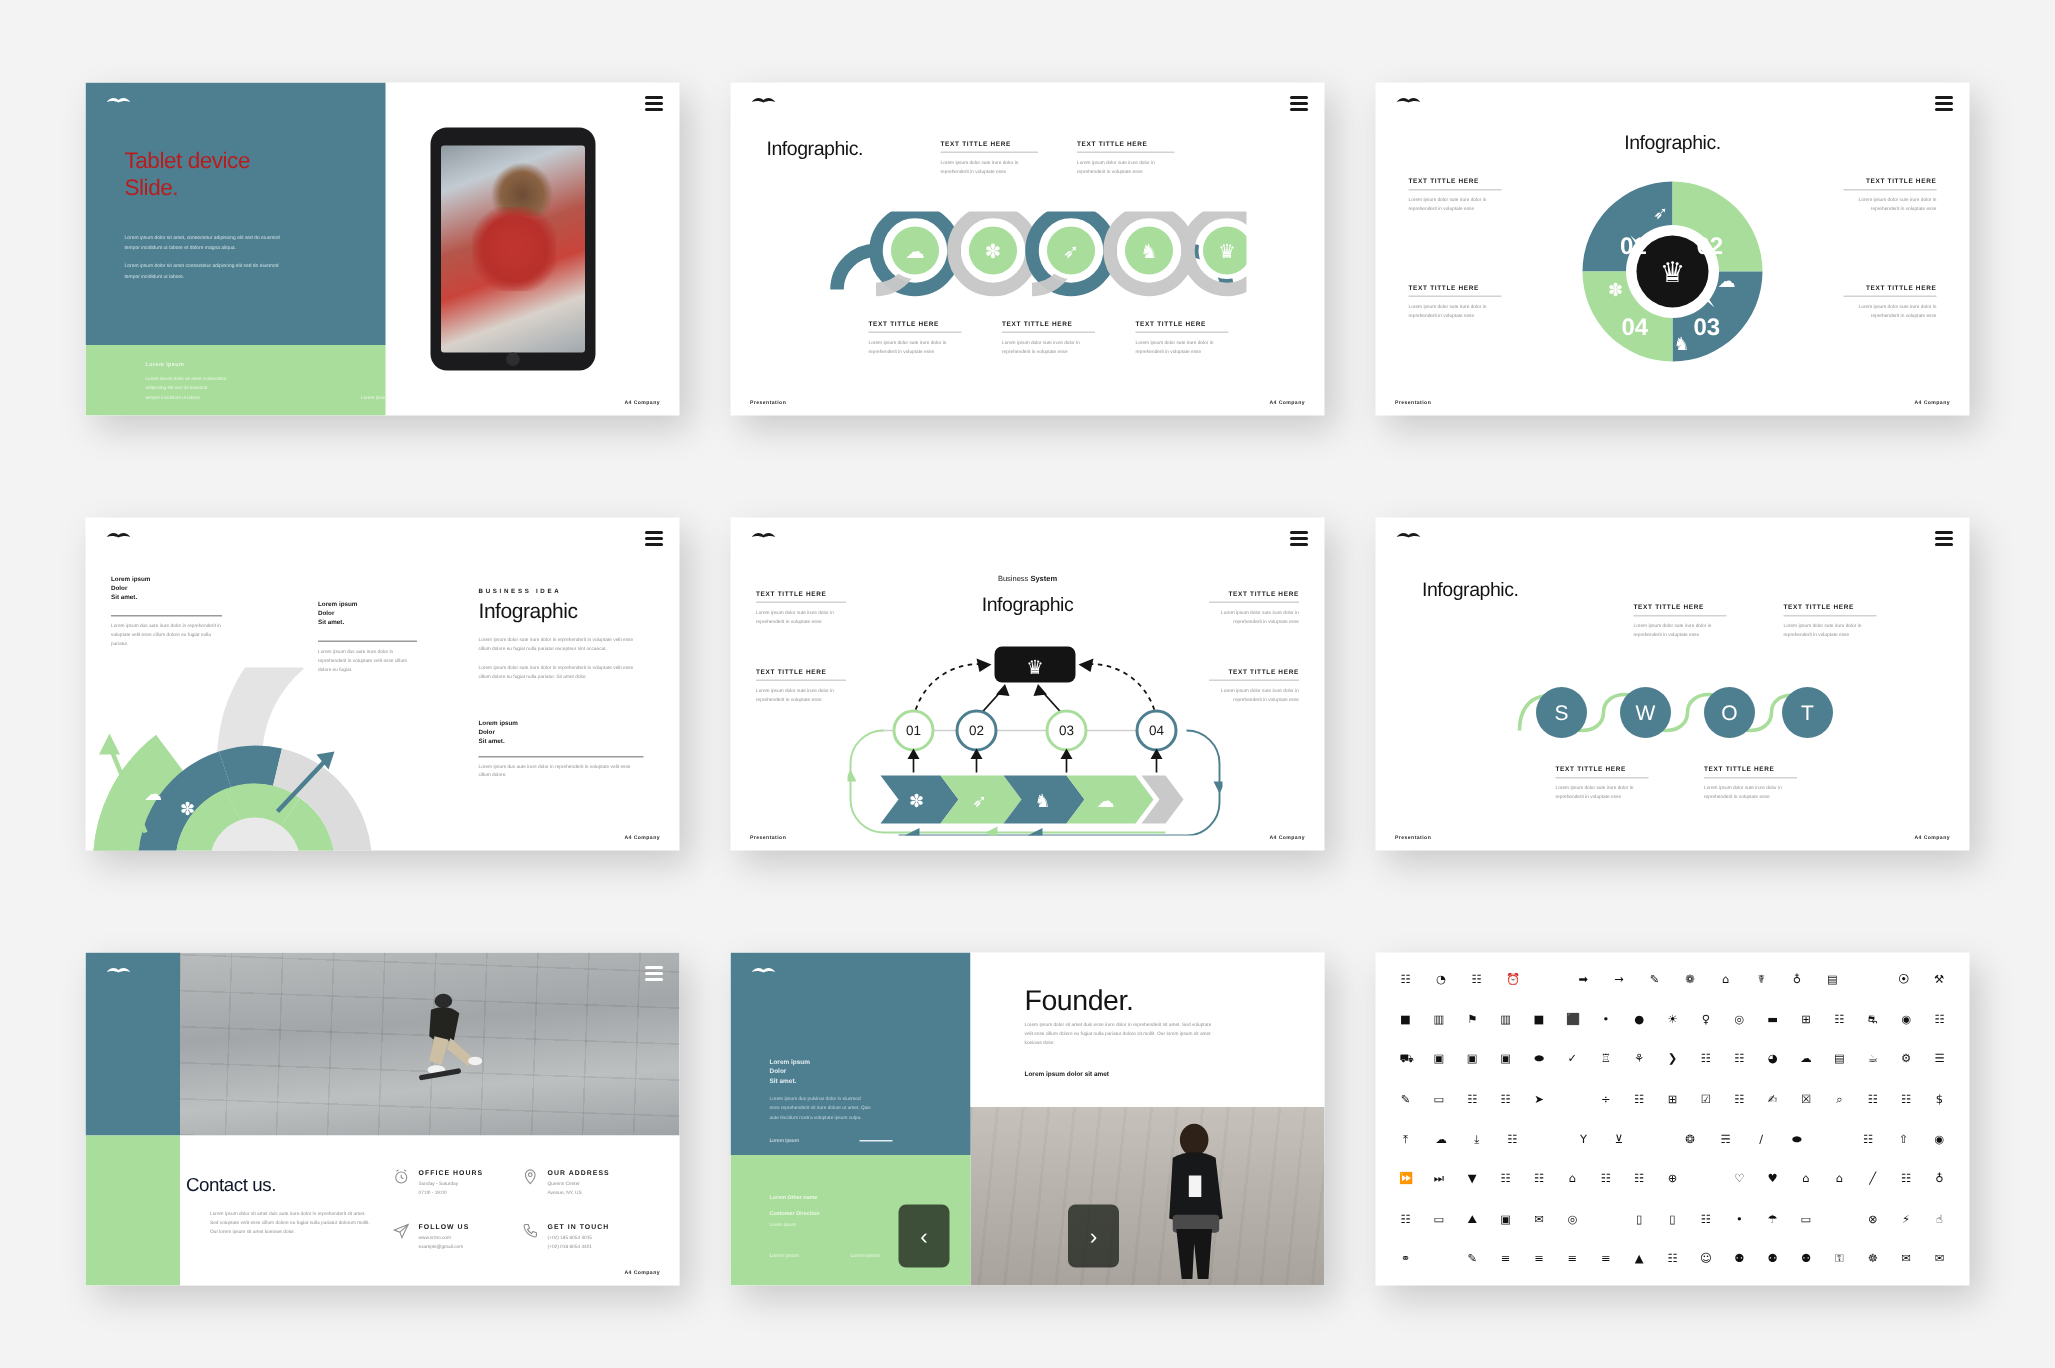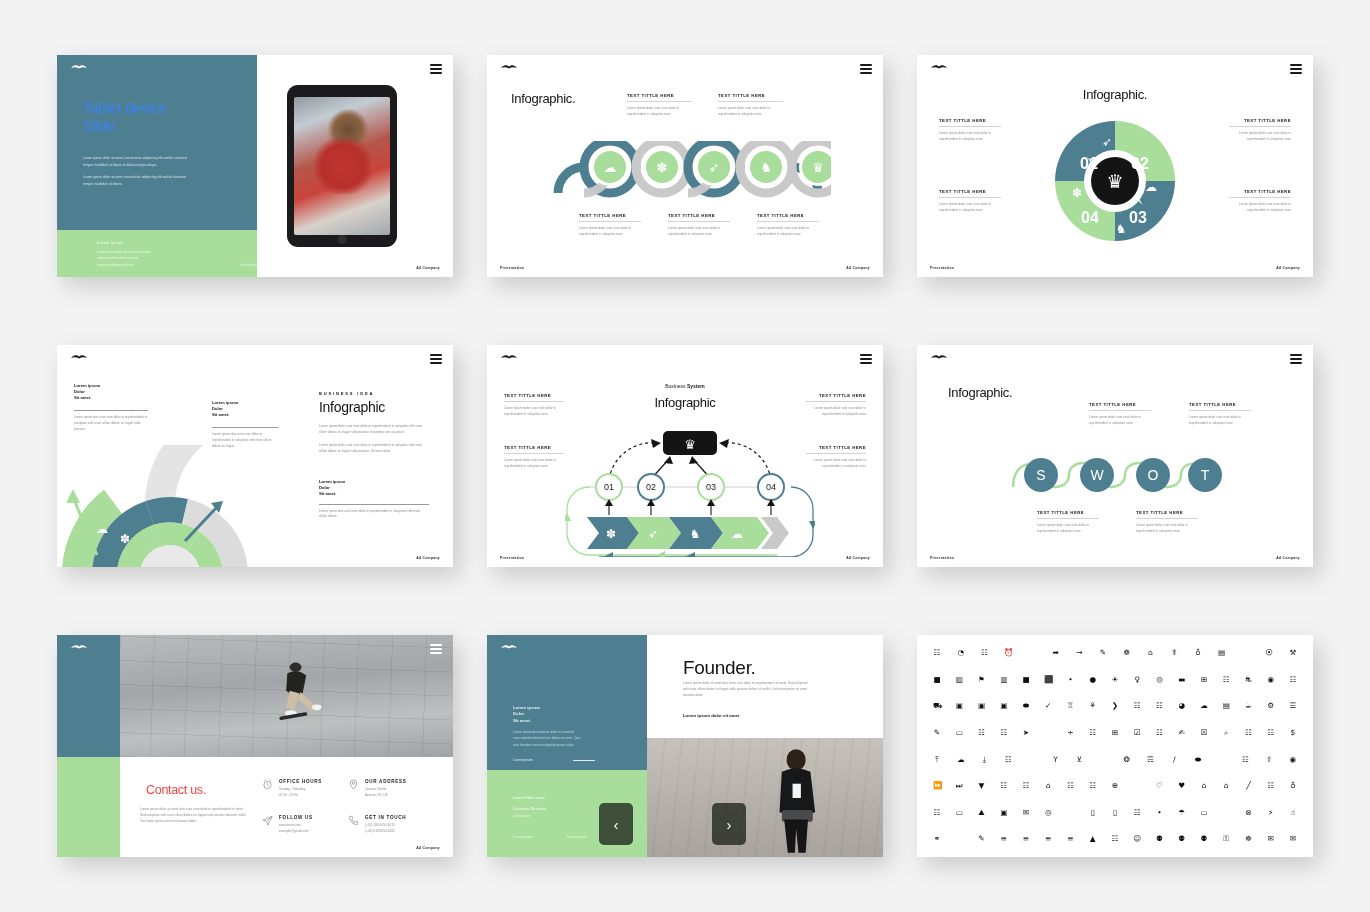--- a/index.html
+++ b/index.html
@@ -37,21 +37,21 @@
   .foot-l { position:absolute; left:13px; bottom:7px; font-size:3.4px; letter-spacing:.3px; color:#2b2b2b; font-weight:700;}
   .foot-r { position:absolute; right:13px; bottom:7px; font-size:3.4px; letter-spacing:.3px; color:#2b2b2b; font-weight:700;}
 
   .ttl-head { font-size:4.3px; font-weight:700; letter-spacing:.45px; color:#1a1a1a; }
   .rule { height:.6px; background:#d2d2d2; margin:3px 0 4px; }
   .body-sm { font-size:3.2px; line-height:1.85; color:#8d8d8d; }
 
   
   .s1-teal { position:absolute; left:0; top:0; width:200px; height:175px; background:#4e7f90; }
   .s1-green{ position:absolute; left:0; top:175px; width:200px; height:47px; background:#a9dd9b; }
-  .s1-h { position:absolute; left:26px; top:44px; color:#3b82f6; font-size:15px; line-height:1.22; font-weight:400; letter-spacing:-.3px;}
+  .s1-h { position:absolute; left:26px; top:44px; color:#b91c1c; font-size:15px; line-height:1.22; font-weight:400; letter-spacing:-.3px;}
   .s1-p { position:absolute; left:26px; top:100px; width:108px; font-size:3.3px; line-height:2.0; color:#cfe0e6; }
   .s1-p p + p { margin-top:6px; }
   .s1-gt { position:absolute; left:40px; top:186px; width:140px; color:#eaf7e5; }
   .s1-gt .k { font-size:3.6px; font-weight:700; letter-spacing:.3px; }
   .s1-gt .l { font-size:3.1px; line-height:2.1; margin-top:4px; }
   .s1-gt .lnk { position:absolute; right:-22px; bottom:1px; font-size:3.2px; }
   .tablet { position:absolute; left:230px; top:30px; width:110px; height:162px;
             background:#1b1b1d; border-radius:11px; padding:12px 7px; }
   .tablet .screen { width:100%; height:100%; border-radius:2px; overflow:hidden; position:relative;
     background:linear-gradient(160deg,#8f9aa0 0%,#c3ccd2 18%,#b5564b 43%,#c9443b 60%,#d9d2cb 78%,#9fa8ae 100%); }
@@ -537,21 +537,21 @@
           <path d="M11 27 l-3 14 7 2 4-14z" fill="#cdbfa4"></path>
           <path d="M20 28 l10 9 4 3 -4 4 -12-10z" fill="#cdbfa4"></path>
           <ellipse cx="12" cy="46" rx="5" ry="2.6" fill="#f2f2f2"></ellipse>
           <ellipse cx="34" cy="41" rx="4" ry="2.4" fill="#f2f2f2"></ellipse>
           <rect x="2" y="47" width="24" height="3" rx="1.5" fill="#2b2b2b" transform="rotate(-10 14 48)"></rect>
         </svg>
       </div>
       <div class="s7-teal"></div>
       <div class="s7-green"></div>
       <div class="s7-card">
-        <div style="position:absolute;left:26px;top:26px;font-size:12.5px;letter-spacing:-.3px;color:#ef4444;">Contact us.</div>
+        <div style="position:absolute;left:4px;top:26px;font-size:12.5px;letter-spacing:-.3px;color:#0f172a;">Contact us.</div>
         <div class="body-sm" style="position:absolute;left:20px;top:50px;width:108px;">Lorem ipsum dolor sit amet duis aute irure dolor in reprehenderit sit amet. Sed voluptate velit esse cillum dolore eu fugiat nulla pariatur dolorum mollit. Our lorem ipsum sit amet koeiows dolor.</div>
 
         <div style="position:absolute;left:142px;top:22px;display:flex;gap:6px;">
           <svg width="11" height="11" viewBox="0 0 24 24" fill="none" stroke="#8d8d8d" stroke-width="1.6">
               <circle cx="12" cy="13" r="8"></circle>
               <path d="M12 9v4l3 2M5 4l3-2M19 4l-3-2"></path>
             </svg>
           <div>
             <div style="font-size:4.6px;font-weight:700;letter-spacing:.7px;color:#1a1a1a;">OFFICE HOURS</div>
             <div class="body-sm" style="margin-top:3px;">Sunday - Saturday</div>

